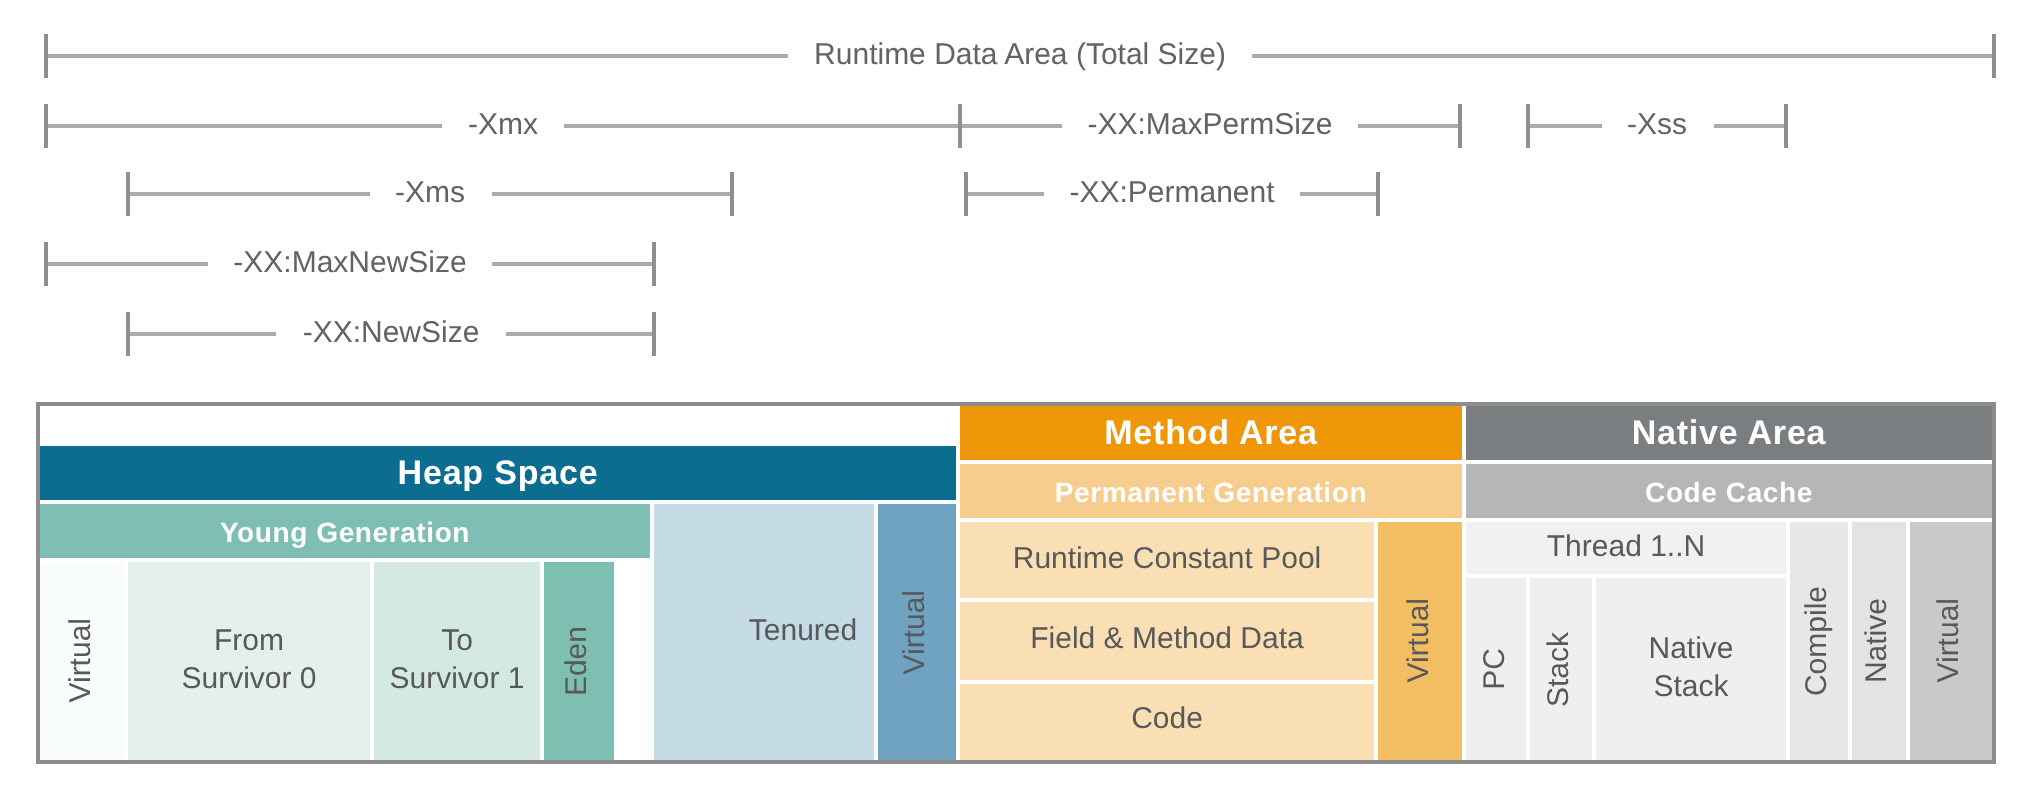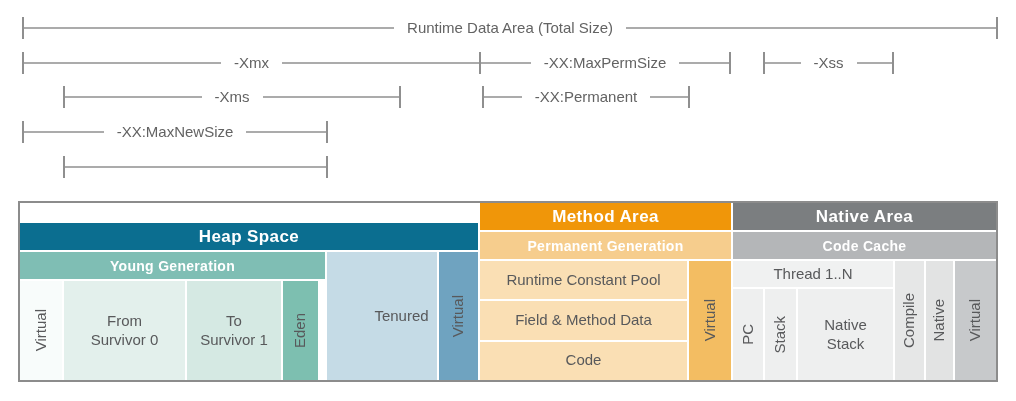--- a/index.html
+++ b/index.html
@@ -37,21 +37,21 @@
   .body-row{flex:1;display:flex;gap:2px;min-height:0;}
   .col{display:flex;flex-direction:column;gap:2px;box-sizing:border-box;}
   .cell{display:flex;align-items:center;justify-content:center;box-sizing:border-box;
         font-size:15px;color:var(--cell-text,#58595b);text-align:center;line-height:1.25;
         white-space:pre-line;}
   .vcell .vtext{writing-mode:vertical-rl;transform:rotate(180deg);white-space:nowrap;}
   .grow{flex:1;min-height:0;}
   
   .c-virt-young{width:42px;background:var(--virtual-young,#f8fcfb);}
   .c-s0{width:121px;background:var(--from-survivor,#e3f0ec);}
-  .c-s1{width:94px;background:var(--to-survivor,#d5e9e3);}
+  .c-s1{width:83px;background:var(--to-survivor,#d5e9e3);}
   .c-eden{width:35px;background:var(--eden,#7dbfb0);}
   .c-tenured{width:110px;background:var(--tenured,#c5dbe6);padding-left:39px;}
   .c-virt-old{width:39px;background:var(--virtual-old,#6fa3c0);}
   
   .perm-stack{width:207px;justify-content:center;}
   .c-perm{background:var(--perm-cell,#fadfb4);}
   .c-virt-method{width:42px;background:var(--virtual-method,#f3bd62);}
   
   .thread-group{width:160px;}
   .c-thread{flex:none;height:26px;background:var(--thread-cell,#f0f1f1);}
@@ -96,21 +96,21 @@
     <div class="mseg" style="left:763px;width:131px">
       <span class="tick"></span>
       <span class="mline"></span>
       <span class="mlabel">-Xss</span>
       <span class="mline"></span>
       <span class="tick"></span>
     </div>
   </div>
 
   <div class="mrow" style="top:86px">
-    <div class="mseg" style="left:63px;width:338px">
+    <div class="mseg" style="left:63px;width:304px">
       <span class="tick"></span>
       <span class="mline"></span>
       <span class="mlabel">-Xms</span>
       <span class="mline"></span>
       <span class="tick"></span>
     </div>
     <div class="mseg" style="left:482px;width:208px">
       <span class="tick"></span>
       <span class="mline"></span>
       <span class="mlabel">-XX:Permanent</span>
@@ -126,20 +126,21 @@
       <span class="mlabel">-XX:MaxNewSize</span>
       <span class="mline"></span>
       <span class="tick"></span>
     </div>
   </div>
 
   <div class="mrow" style="top:156px">
     <div class="mseg" style="left:63px;width:265px">
       <span class="tick"></span>
       <span class="mline"></span>
+      <span class="mlabel">-XX:NewSize</span>
       <span class="mline"></span>
       <span class="tick"></span>
     </div>
   </div>
 
   <div class="jvm-table">
 
     <div class="sec sec-heap">
       <div class="hdr1 h-heap">Heap Space</div>
       <div class="body-row">

